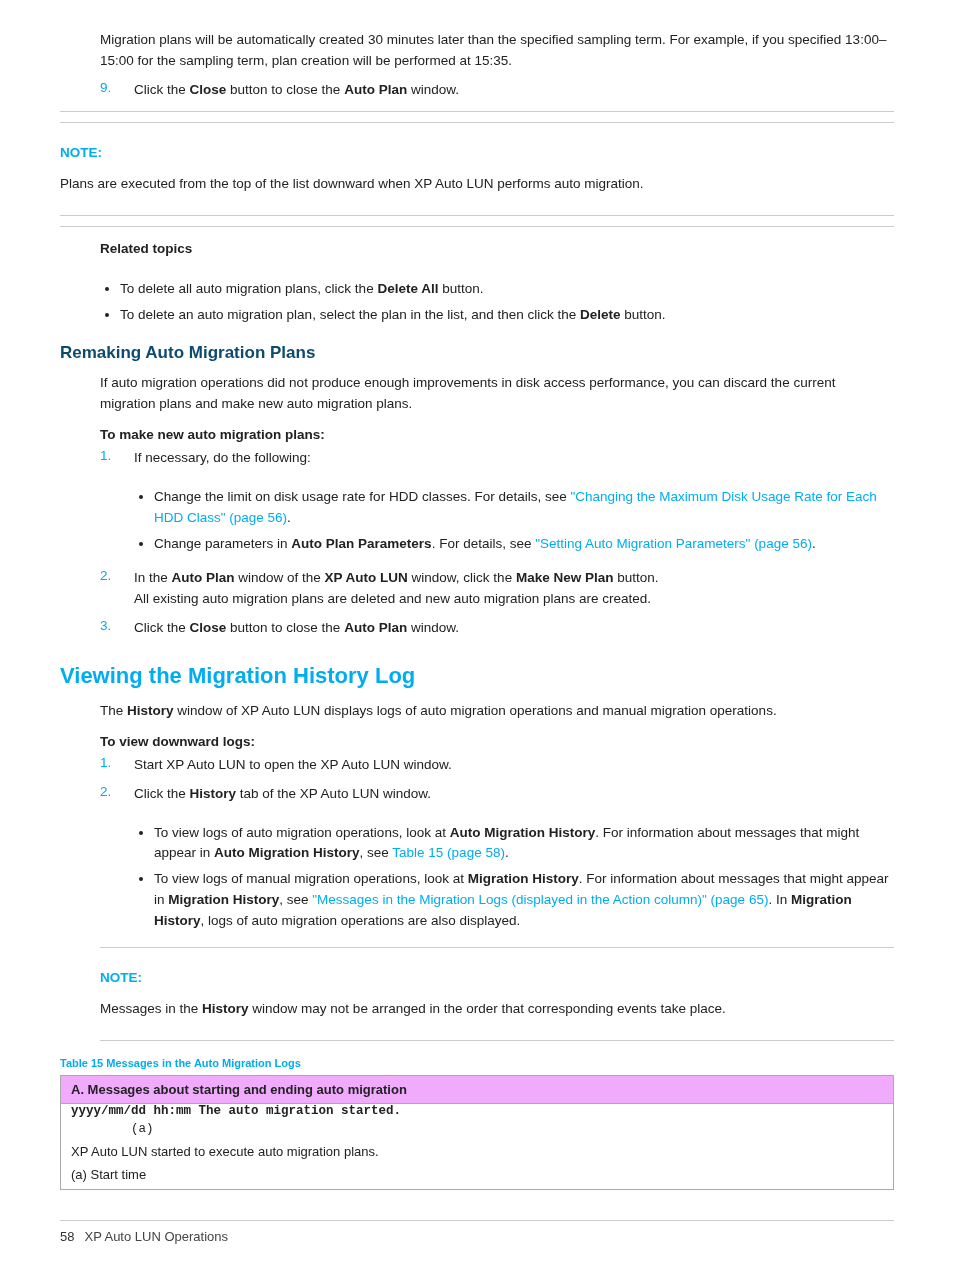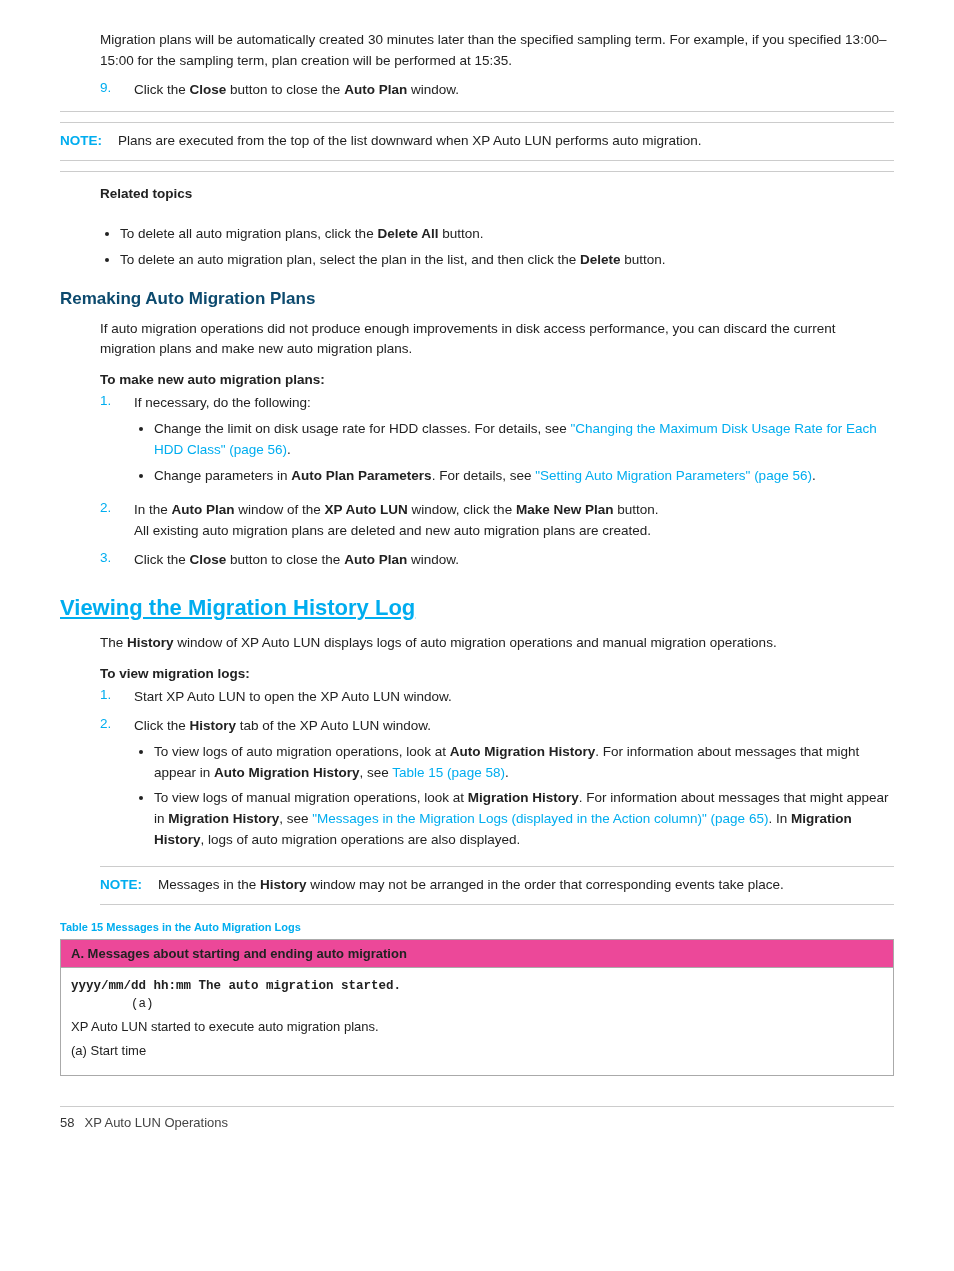--- a/index.html
+++ b/index.html
@@ -44,42 +44,42 @@
       color: #0c4a6e;
       font-size: 17px;
       font-weight: bold;
       margin: 18px 0 10px 0;
     }
     .big-cyan-heading {
       color: #00adef;
       font-size: 22px;
       font-weight: bold;
       margin: 24px 0 12px 0;
-      text-decoration: underline;
     }
     .bold-label {
       font-weight: bold;
       margin: 12px 0 6px 0;
     }
     .bullet-list {
       margin-left: 20px;
     }
     .bullet-list li {
       list-style: disc;
       margin-bottom: 5px;
       line-height: 1.55;
     }
     .note-box {
       border-top: 1.5px solid #ccc;
       border-bottom: 1.5px solid #ccc;
-      padding: 8px 0;
+      padding: 20px 0;
       margin: 10px 0;
       display: flex;
       gap: 10px;
       line-height: 1.55;
+      flex-direction: column;
     }
     .note-label {
       color: #00adef;
       font-weight: bold;
       min-width: 48px;
     }
     hr.divider {
       border: none;
       border-top: 1px solid #ccc;
       margin: 10px 0;
@@ -98,28 +98,28 @@
       font-size: 11px;
       margin: 16px 0 6px 0;
     }
     .msg-table {
       border: 1px solid #aaa;
       width: 100%;
       border-collapse: collapse;
       margin-top: 4px;
     }
     .msg-table .table-header {
-      background: #ec4899;
+      background: #f0abfc;
       font-weight: bold;
       padding: 6px 10px;
       border-bottom: 1px solid #aaa;
       font-size: 13px;
     }
     .msg-table .table-body {
-      padding: 11px 10px;
+      padding: 0 10px;
     }
     .code-line {
       font-family: 'Courier New', Courier, monospace;
       font-weight: bold;
       font-size: 12.5px;
       margin-bottom: 4px;
     }
     .code-indent {
       font-family: 'Courier New', Courier, monospace;
       font-size: 12.5px;
@@ -146,21 +146,21 @@
       font-size: 13px;
     }
     .top-para {
       margin-left: 40px;
     }
     .step-block {
       margin-left: 40px;
     }
     .sub-bullets {
       margin-left: 20px;
-      margin-top: 5px;
+      margin-top: 18px;
       margin-bottom: 5px;
     }
     .sub-bullets li {
       list-style: disc;
       margin-bottom: 5px;
       line-height: 1.55;
     }
   </style>
 </head>
 <body>
@@ -238,21 +238,21 @@
       </div>
     </div>
   </div>
 
   <div>
     <div class="big-cyan-heading">Viewing the Migration History Log</div>
     <div class="indent">
       <p>
         The <b>History</b> window of XP Auto LUN displays logs of auto migration operations and manual migration operations.
       </p>
-      <div class="bold-label">To view migration logs:</div>
+      <div class="bold-label">To view downward logs:</div>
 
       <div class="step-row">
         <span class="step-num">1.</span>
         <span class="step-content">
           Start XP Auto LUN to open the XP Auto LUN window.
         </span>
       </div>
 
       <div class="step-row">
         <span class="step-num">2.</span>

